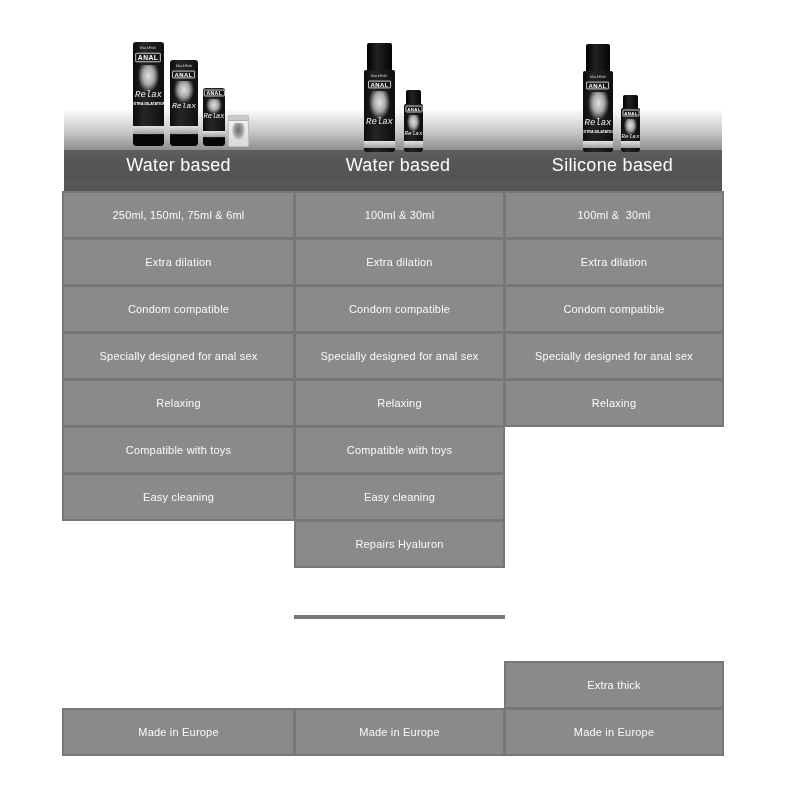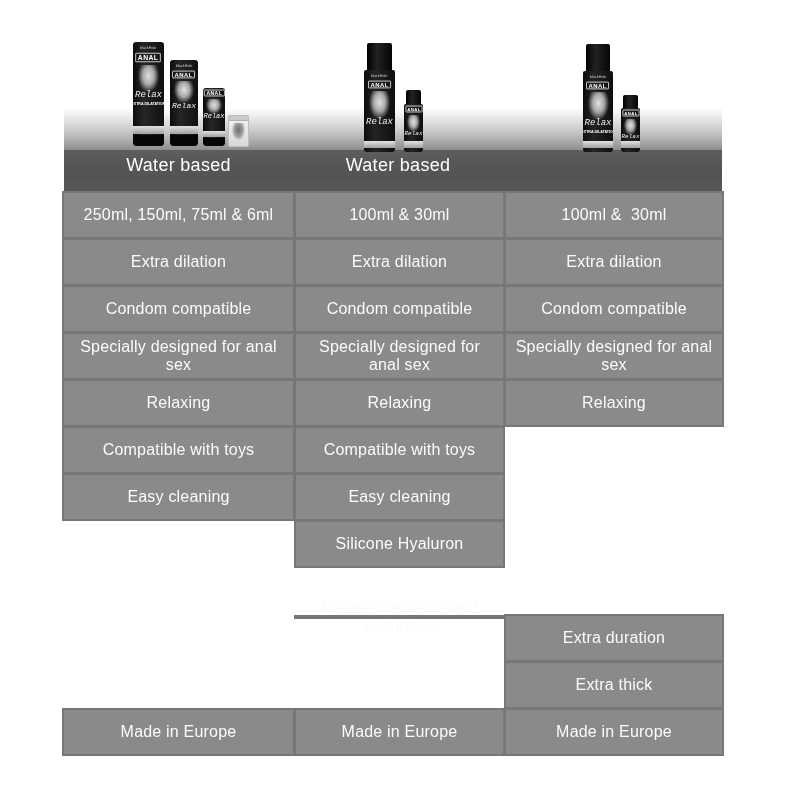--- a/index.html
+++ b/index.html
@@ -22,21 +22,21 @@
 
   
   .grid {
     position:absolute; left:64px; top:193px; width:658px;
     display:grid; grid-template-columns:229px 207px 216px;
     grid-auto-rows:44px; gap:3px;
   }
   .cell {
     background:#8a8a8a; outline:2px solid #777678;
     display:flex; align-items:center; justify-content:center;
-    color:#fbfbfb; font-size:16px; text-align:center; letter-spacing:.2px;
+    color:#fbfbfb; font-size:11px; text-align:center; letter-spacing:.2px;
     padding:0 6px;
   }
 
   
   .product { position:absolute; display:flex; flex-direction:column; align-items:center; }
   .tube {
     background:linear-gradient(90deg,#0b0b0b 0%,#262626 35%,#101010 100%);
     border-radius:3px 3px 4px 4px; overflow:hidden;
   }
   .tube .t-inner { width:100%; height:100%; display:flex; flex-direction:column; align-items:center; position:relative; }
@@ -64,20 +64,21 @@
 </head>
 <body>
 
 <div class="canvas">
 
   <div class="photo-band"></div>
 
   <div class="header-band">
     <div class="col-title">Water based</div>
     <div class="col-title">Water based</div>
+    <div class="col-title">Silicone based</div>
   </div>
 
   <div class="grid" id="grid">
       <div class="cell" style="grid-area: 1 / 1;">250ml, 150ml, 75ml &amp; 6ml</div>
       <div class="cell" style="grid-area: 1 / 2;">100ml &amp; 30ml</div>
       <div class="cell" style="grid-area: 1 / 3;">100ml &amp; &nbsp;30ml</div>
       <div class="cell" style="grid-area: 2 / 1;">Extra dilation</div>
       <div class="cell" style="grid-area: 2 / 2;">Extra dilation</div>
       <div class="cell" style="grid-area: 2 / 3;">Extra dilation</div>
       <div class="cell" style="grid-area: 3 / 1;">Condom compatible</div>
@@ -86,23 +87,22 @@
       <div class="cell" style="grid-area: 4 / 1;">Specially designed for anal sex</div>
       <div class="cell" style="grid-area: 4 / 2;">Specially designed for anal sex</div>
       <div class="cell" style="grid-area: 4 / 3;">Specially designed for anal sex</div>
       <div class="cell" style="grid-area: 5 / 1;">Relaxing</div>
       <div class="cell" style="grid-area: 5 / 2;">Relaxing</div>
       <div class="cell" style="grid-area: 5 / 3;">Relaxing</div>
       <div class="cell" style="grid-area: 6 / 1;">Compatible with toys</div>
       <div class="cell" style="grid-area: 6 / 2;">Compatible with toys</div>
       <div class="cell" style="grid-area: 7 / 1;">Easy cleaning</div>
       <div class="cell" style="grid-area: 7 / 2;">Easy cleaning</div>
-      <div class="cell" style="grid-area: 8 / 2;">Silicone Hyaluron</div>
+      <div class="cell" style="grid-area: 8 / 2;">Repairs Hyaluron</div>
       <div class="cell" style="grid-area: 9 / 2; margin-top: 48px;">Repairs, protects and texturizes</div>
-      <div class="cell" style="grid-area: 10 / 3;">Extra duration</div>
       <div class="cell" style="grid-area: 11 / 3;">Extra thick</div>
       <div class="cell" style="grid-area: 12 / 1;">Made in Europe</div>
       <div class="cell" style="grid-area: 12 / 2;">Made in Europe</div>
       <div class="cell" style="grid-area: 12 / 3;">Made in Europe</div>
     </div>
 
   <div class="product tube" style="left:133px; top:42px; width:31px; height:104px;">
     <div class="t-inner">
       <span class="p-brand">blackHole</span>
       <span class="p-anal">ANAL</span>

